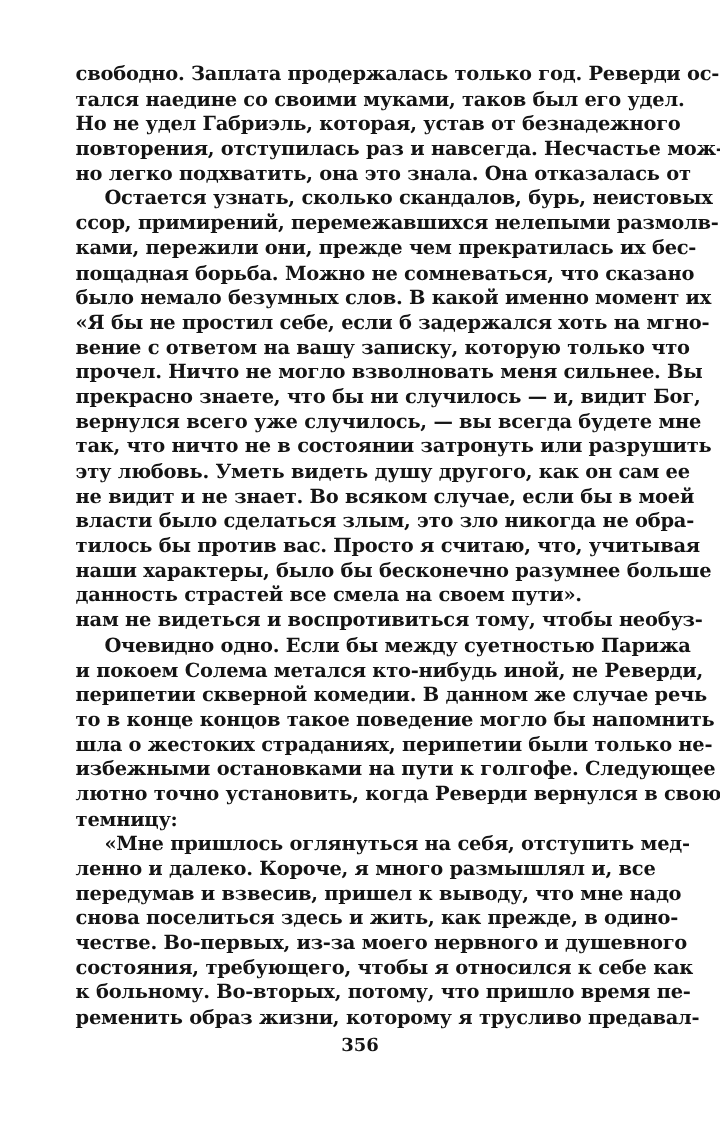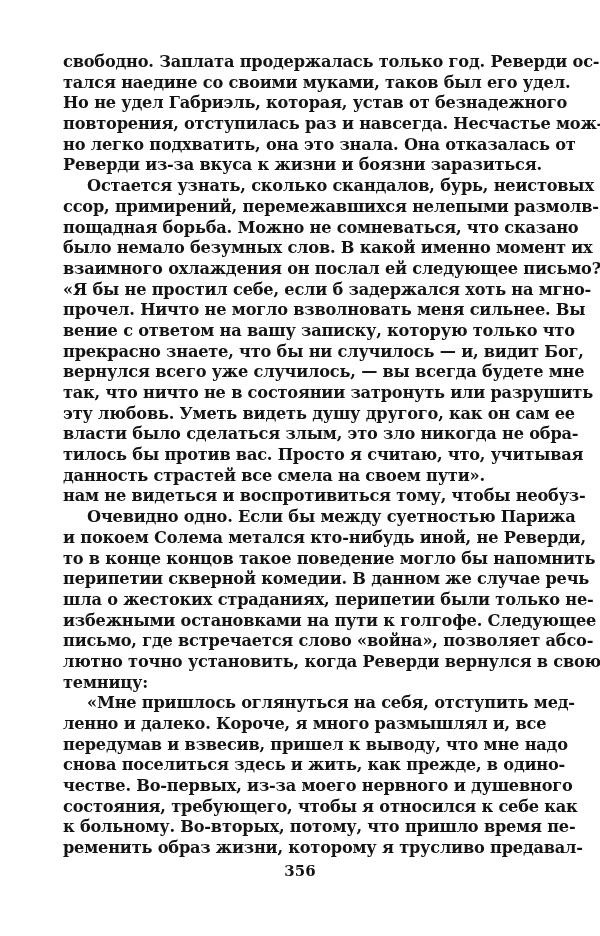--- a/index.html
+++ b/index.html
@@ -25,48 +25,48 @@
 </head>
 <body>
 
 <div class="page">
   <div>
     <div class="line">свободно. Заплата продержалась только год. Реверди ос-</div>
     <div class="line">тался наедине со своими муками, таков был его удел.</div>
     <div class="line">Но не удел Габриэль, которая, устав от безнадежного</div>
     <div class="line">повторения, отступилась раз и навсегда. Несчастье мож-</div>
     <div class="line">но легко подхватить, она это знала. Она отказалась от</div>
-    <div class="line last">Реверди из-за вкуса к жизни и боязни заразиться.</div>
   </div>
   <div>
     <div class="line indent">Остается узнать, сколько скандалов, бурь, неистовых</div>
     <div class="line">ссор, примирений, перемежавшихся нелепыми размолв-</div>
+    <div class="line">ками, пережили они, прежде чем прекратилась их бес-</div>
     <div class="line">пощадная борьба. Можно не сомневаться, что сказано</div>
     <div class="line">было немало безумных слов. В какой именно момент их</div>
-    <div class="line">взаимного охлаждения он послал ей следующее письмо?</div>
     <div class="line">«Я бы не простил себе, если б задержался хоть на мгно-</div>
+    <div class="line">вение с ответом на вашу записку, которую только что</div>
     <div class="line">прочел. Ничто не могло взволновать меня сильнее. Вы</div>
-    <div class="line">вение с ответом на вашу записку, которую только что</div>
     <div class="line">прекрасно знаете, что бы ни случилось — и, видит Бог,</div>
     <div class="line">вернулся всего уже случилось, — вы всегда будете мне</div>
     <div class="line">так, что ничто не в состоянии затронуть или разрушить</div>
     <div class="line">эту любовь. Уметь видеть душу другого, как он сам ее</div>
+    <div class="line">не видит и не знает. Во всяком случае, если бы в моей</div>
     <div class="line">власти было сделаться злым, это зло никогда не обра-</div>
     <div class="line">тилось бы против вас. Просто я считаю, что, учитывая</div>
+    <div class="line">наши характеры, было бы бесконечно разумнее больше</div>
     <div class="line last">данность страстей все смела на своем пути».</div>
     <div class="line">нам не видеться и воспротивиться тому, чтобы необуз-</div>
   </div>
   <div>
     <div class="line indent">Очевидно одно. Если бы между суетностью Парижа</div>
     <div class="line">и покоем Солема метался кто-нибудь иной, не Реверди,</div>
+    <div class="line">перипетии скверной комедии. В данном же случае речь</div>
     <div class="line">то в конце концов такое поведение могло бы напомнить</div>
-    <div class="line">перипетии скверной комедии. В данном же случае речь</div>
     <div class="line">шла о жестоких страданиях, перипетии были только не-</div>
     <div class="line">избежными остановками на пути к голгофе. Следующее</div>
-    <div class="line">письмо, где встречается слово «война», позволяет абсо-</div>
     <div class="line">лютно точно установить, когда Реверди вернулся в свою</div>
     <div class="line last">темницу:</div>
   </div>
   <div>
     <div class="line indent">«Мне пришлось оглянуться на себя, отступить мед-</div>
     <div class="line">ленно и далеко. Короче, я много размышлял и, все</div>
     <div class="line">передумав и взвесив, пришел к выводу, что мне надо</div>
     <div class="line">снова поселиться здесь и жить, как прежде, в одино-</div>
     <div class="line">честве. Во-первых, из-за моего нервного и душевного</div>
     <div class="line">состояния, требующего, чтобы я относился к себе как</div>

